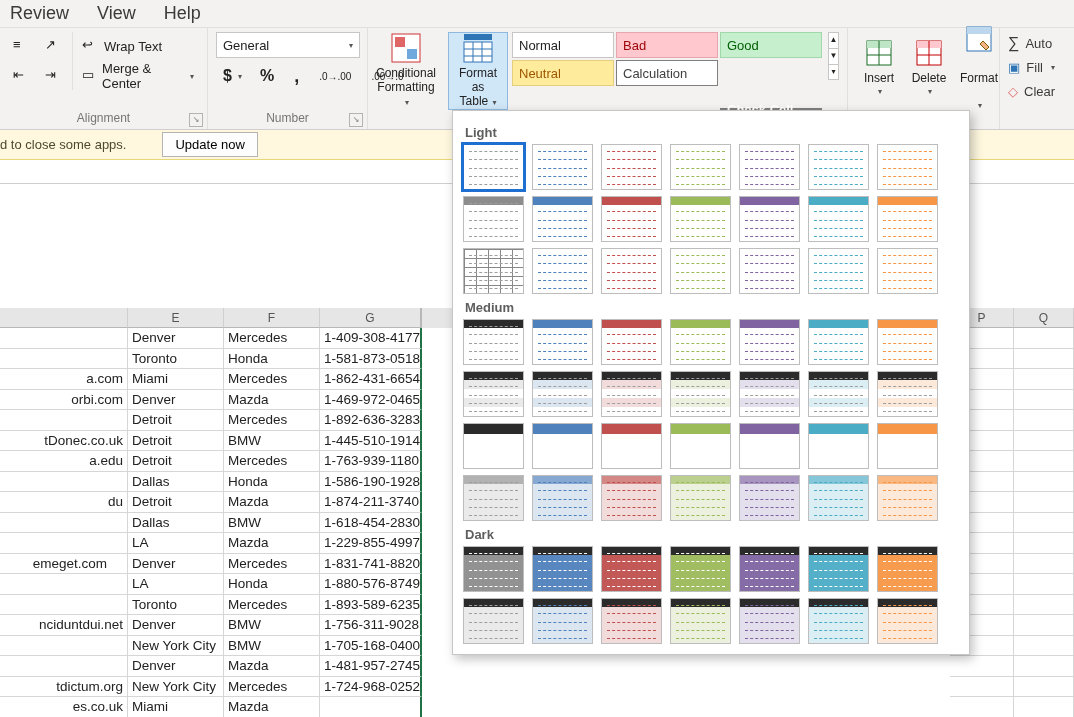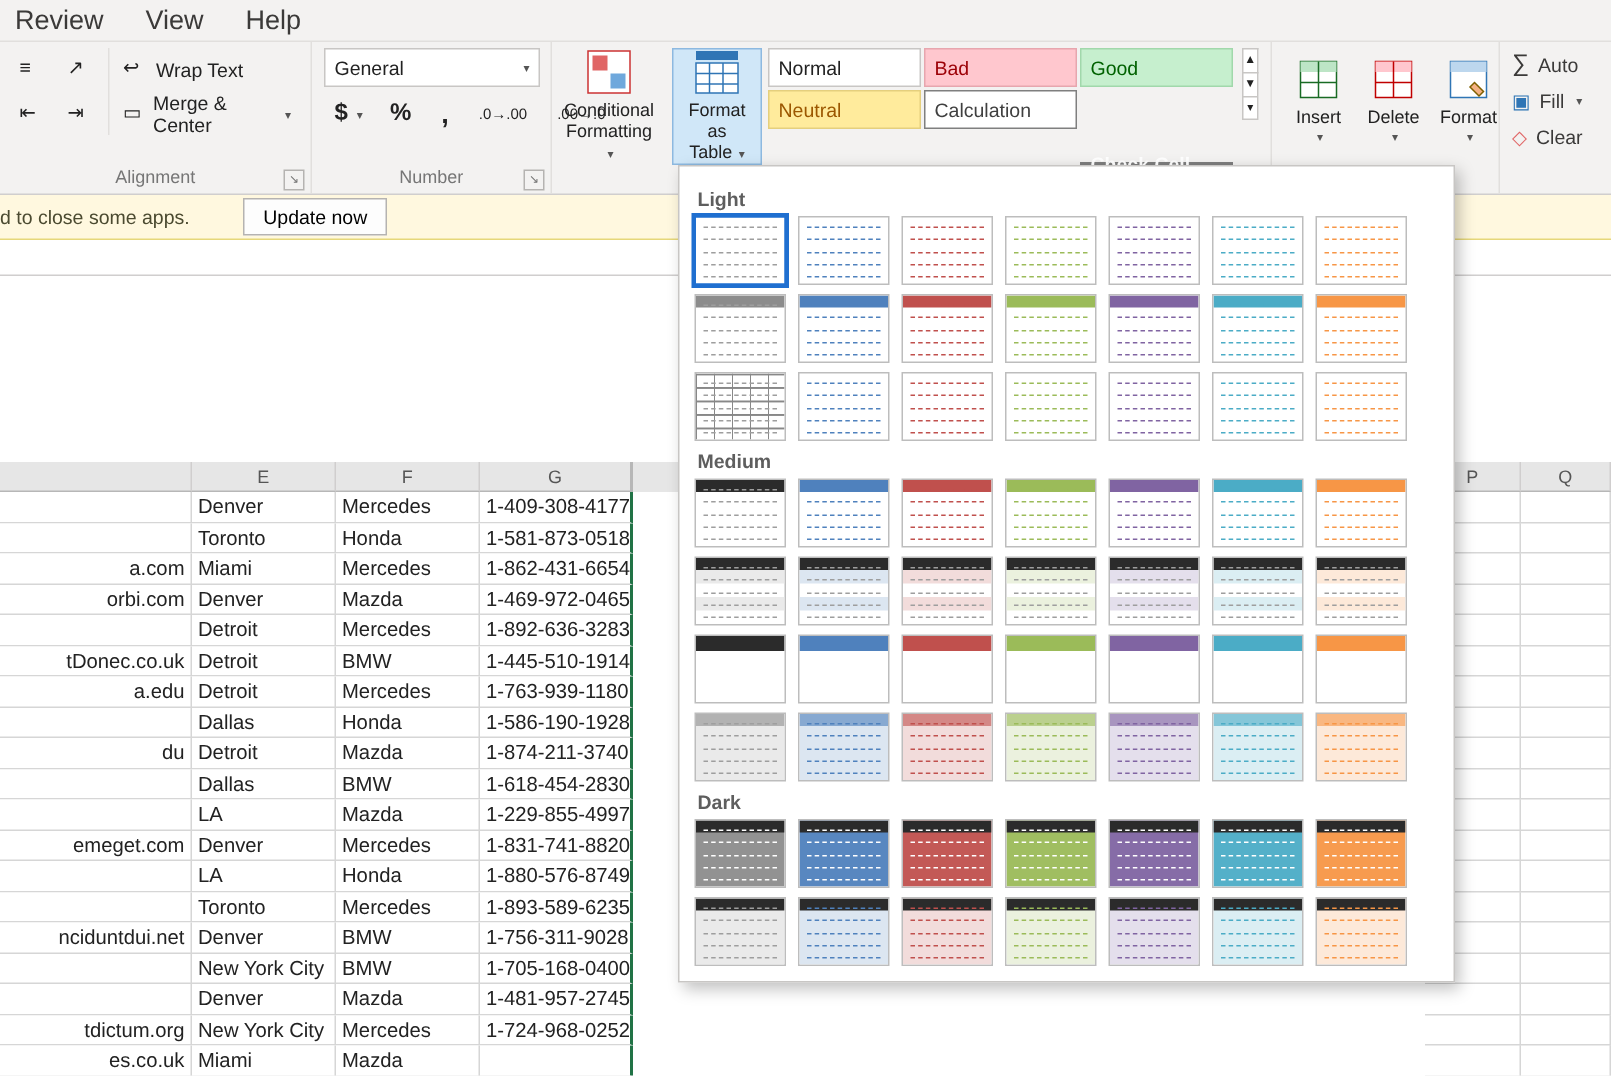--- a/index.html
+++ b/index.html
@@ -244,21 +244,21 @@
         <div class="vbtn" style="min-width:46px;height:72px;">
           <span class="ico"><svg viewBox="0 0 32 32">
                 <rect x="4" y="4" width="24" height="24" fill="#fff" stroke="#c00000"></rect>
                 <rect x="4" y="4" width="24" height="7" fill="#ffc7ce"></rect>
                 <line x1="4" y1="18" x2="28" y2="18" stroke="#c00000"></line>
                 <line x1="16" y1="4" x2="16" y2="28" stroke="#c00000"></line>
               </svg></span>
           <span>Delete</span>
             <span class="caret">▾</span>
         </div>
-        <div class="vbtn" style="min-width:46px;height:72px;">
+        <div class="vbtn" style="min-width:46px;height:72px;gap:14px;">
           <span class="ico"><svg viewBox="0 0 32 32">
                 <rect x="4" y="4" width="24" height="24" fill="#fff" stroke="#2f75b5"></rect>
                 <rect x="4" y="4" width="24" height="7" fill="#bdd7ee"></rect>
                 <path d="M20 18l6 6-3 3-6-6z" fill="#f4b183" stroke="#7f6000"></path>
               </svg></span>
           <span>Format</span>
             <span class="caret">▾</span>
         </div>
       </div>
       <div class="group-label"></div>
@@ -337,21 +337,21 @@
         <div class="cell">Mazda</div>
         <div class="cell sel-right">1-874-211-3740</div>
         <div class="cell" style="text-align: right; padding-right: 4px;"></div>
         <div class="cell">Dallas</div>
         <div class="cell">BMW</div>
         <div class="cell sel-right">1-618-454-2830</div>
         <div class="cell" style="text-align: right; padding-right: 4px;"></div>
         <div class="cell">LA</div>
         <div class="cell">Mazda</div>
         <div class="cell sel-right">1-229-855-4997</div>
-        <div class="cell" style="text-align: right; padding-right: 4px;">emeget.com</div>
+        <div class="cell" style="text-align: right; padding-right: 20px;">emeget.com</div>
         <div class="cell">Denver</div>
         <div class="cell">Mercedes</div>
         <div class="cell sel-right">1-831-741-8820</div>
         <div class="cell" style="text-align: right; padding-right: 4px;"></div>
         <div class="cell">LA</div>
         <div class="cell">Honda</div>
         <div class="cell sel-right">1-880-576-8749</div>
         <div class="cell" style="text-align: right; padding-right: 4px;"></div>
         <div class="cell">Toronto</div>
         <div class="cell">Mercedes</div>

